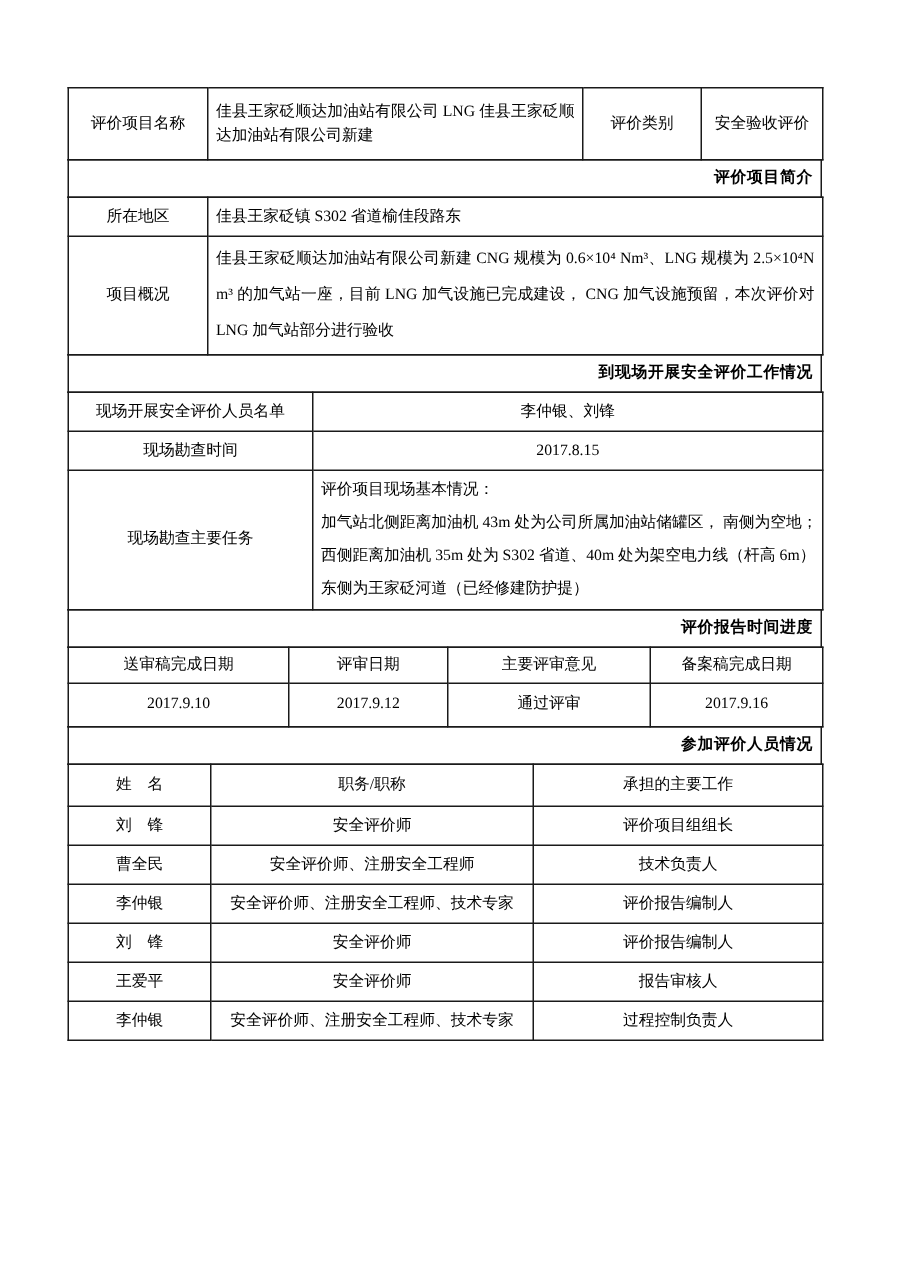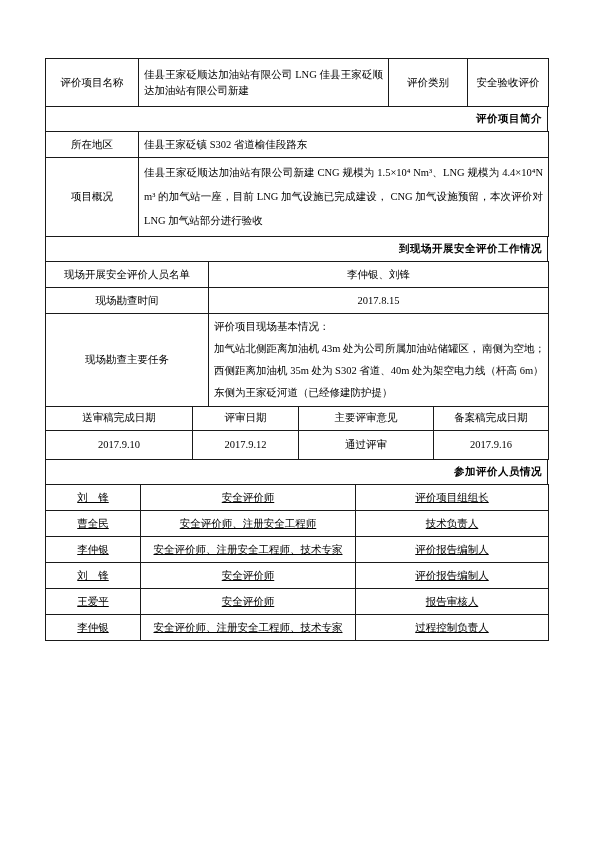--- a/index.html
+++ b/index.html
@@ -45,24 +45,24 @@
     text-align: right;
     font-weight: bold;
     font-size: 11px;
     letter-spacing: 0.5px;
   }
   .r-name td   { height: 43px; }
   .r-short td  { height: 21px; }
   .r-overview td { height: 74px; }
   .r-site td   { height: 21px; }
   .r-task td   { height: 88px; }
-  .r-schedhdr td { height: 19px; font-family: Liberation Mono, monospace; }
+  .r-schedhdr td { height: 19px; }
   .r-schedval td { height: 24px; }
   .r-staffhdr td { height: 23px; }
-  .r-staff td  { height: 21px; text-decoration: underline; }
+  .r-staff td  { height: 21px; }
   .overview-text { line-height: 24px; }
   .task-line { line-height: 22px; white-space: nowrap; }
   .pad-l { padding-left: 8px; }
 </style>
 </head>
 <body>
 
 <div class="page">
   <div class="doc-table">
 
@@ -97,21 +97,21 @@
           <col style="width:410px">
         </colgroup>
       <tbody>
       <tr class="r-short">
         <td class="c">所在地区</td>
         <td class="pad-l">佳县王家砭镇 S302 省道榆佳段路东</td>
       </tr>
       <tr class="r-overview">
         <td class="c">项目概况</td>
         <td class="pad-l">
-          <div class="overview-text j">佳县王家砭顺达加油站有限公司新建 CNG 规模为 1.5×10⁴ Nm³、LNG 规模为 4.4×10⁴Nm³ 的加气站一座，目前 LNG 加气设施已完成建设， CNG 加气设施预留，本次评价对 LNG 加气站部分进行验收</div>
+          <div class="overview-text j">佳县王家砭顺达加油站有限公司新建 CNG 规模为 0.6×10⁴ Nm³、LNG 规模为 2.5×10⁴Nm³ 的加气站一座，目前 LNG 加气设施已完成建设， CNG 加气设施预留，本次评价对 LNG 加气站部分进行验收</div>
         </td>
       </tr>
     </tbody>
       </table>
 
     <table class="t">
       <tbody>
           <tr class="sec-row">
         <td>到现场开展安全评价工作情况</td>
       </tr>
@@ -137,20 +137,27 @@
         <td class="pad-l">
           <div class="task-line">评价项目现场基本情况：</div>
           <div class="task-line">加气站北侧距离加油机 43m 处为公司所属加油站储罐区， 南侧为空地；</div>
           <div class="task-line">西侧距离加油机 35m 处为 S302 省道、40m 处为架空电力线（杆高 6m）；</div>
           <div class="task-line">东侧为王家砭河道（已经修建防护提）</div>
         </td>
       </tr>
     </tbody>
       </table>
 
+    <table class="t">
+      <tbody>
+          <tr class="sec-row">
+        <td>评价报告时间进度</td>
+      </tr>
+    </tbody>
+      </table>
 
     <table class="t">
       <colgroup>
           <col style="width:147px">
           <col style="width:106px">
           <col style="width:135px">
           <col style="width:115px">
         </colgroup>
       <tbody>
           <tr class="r-schedhdr">
@@ -176,20 +183,25 @@
     </tbody>
       </table>
 
     <table class="t">
       <colgroup>
           <col style="width:95px">
           <col style="width:215px">
           <col style="width:193px">
         </colgroup>
       <tbody>
+          <tr class="r-staffhdr">
+        <td class="c">姓　名</td>
+        <td class="c">职务/职称</td>
+        <td class="c">承担的主要工作</td>
+      </tr>
       <tr class="r-staff">
         <td class="c">刘　锋</td>
         <td class="c">安全评价师</td>
         <td class="c">评价项目组组长</td>
       </tr>
       <tr class="r-staff">
         <td class="c">曹全民</td>
         <td class="c">安全评价师、注册安全工程师</td>
         <td class="c">技术负责人</td>
       </tr>

